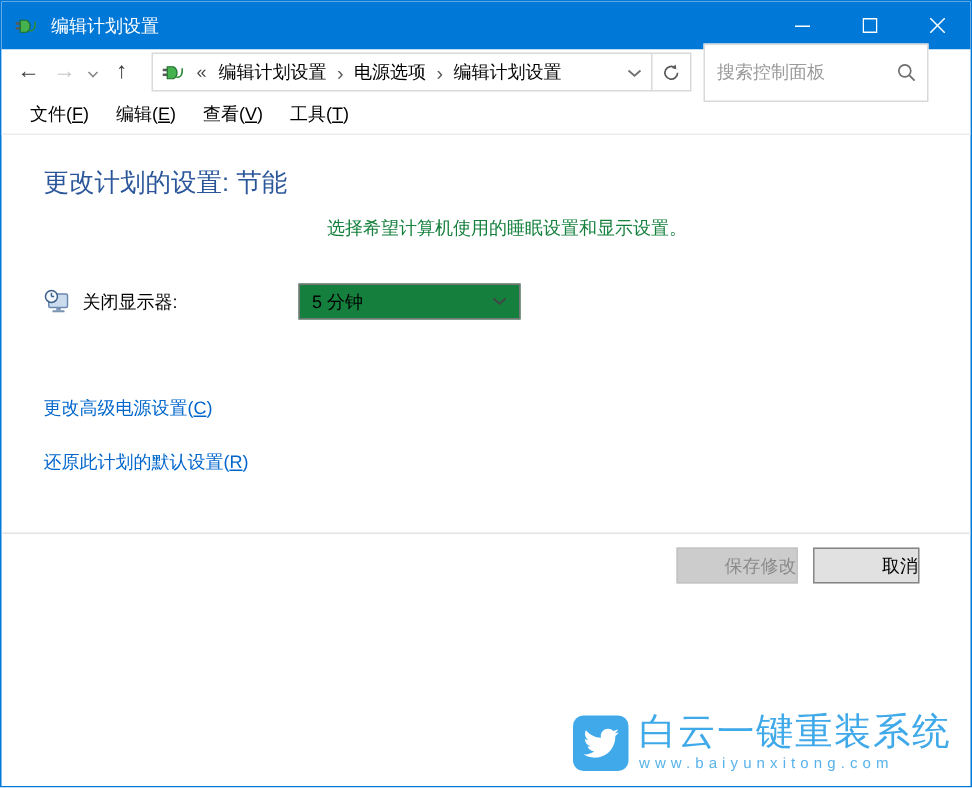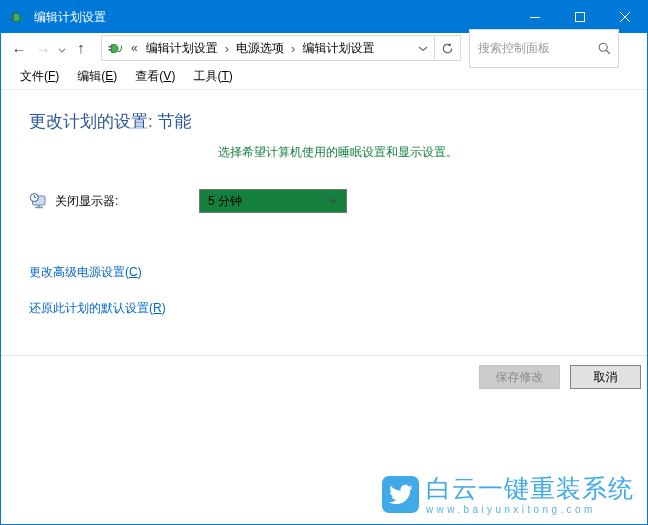--- a/index.html
+++ b/index.html
@@ -48,26 +48,26 @@
   .setting-row .s-icon { width:18px; height:18px; margin-right:8px; flex:0 0 auto; }
   .setting-row .s-label { width:144px; flex:0 0 auto; }
   .dropdown { width:148px; height:24px; border:1px solid #767676; background:#15803d; display:flex; align-items:center; padding:0 8px; cursor:default; }
   .dropdown .dval { flex:1; }
   .plan-link { display:block; margin:0 0 0 28px; color:#0066cc; text-decoration:none; width:max-content; }
   .link-1 { margin-top:51px; }
   .link-2 { margin-top:19px; }
   .plan-link .key { text-decoration:underline; }
 
   .bottom-sep { position:absolute; left:0; top:354px; width:648px; height:1px; background:#e3e3e3; }
-  .btn { position:absolute; top:364px; height:24px; font-size:12px; font-family:inherit; text-align:center;margin-left:28px; }
+  .btn { position:absolute; top:364px; height:24px; font-size:12px; font-family:inherit; text-align:right; }
   .btn-save { left:450px; width:81px; background:#cccccc; border:1px solid #c3c3c3; color:#8b8b8b; }
   .btn-cancel { left:541px; width:71px; background:#e1e1e1; border:1px solid #858585; color:#000; cursor:default; }
 
   
-  .watermark { position:absolute; right:13px; bottom:9px; display:flex; align-items:flex-start; }
+  .watermark { position:absolute; right:13px; bottom:9px; display:flex; align-items:center; }
   .wm-logo { width:37px; height:37px; background:#3fa9e9; border-radius:7px; display:flex; align-items:center; justify-content:center; flex:0 0 auto; }
   .wm-text { margin-left:7px; display:flex; flex-direction:column; }
   .wm-title { font-size:25px; line-height:1; color:#3fa9e9; font-weight:500; letter-spacing:1px; white-space:nowrap; }
   .wm-url { margin-top:3px; font-size:10px; color:#58b2ea; letter-spacing:3.4px; white-space:nowrap; }
 </style>
 </head>
 <body>
 
 <div class="window">
 

